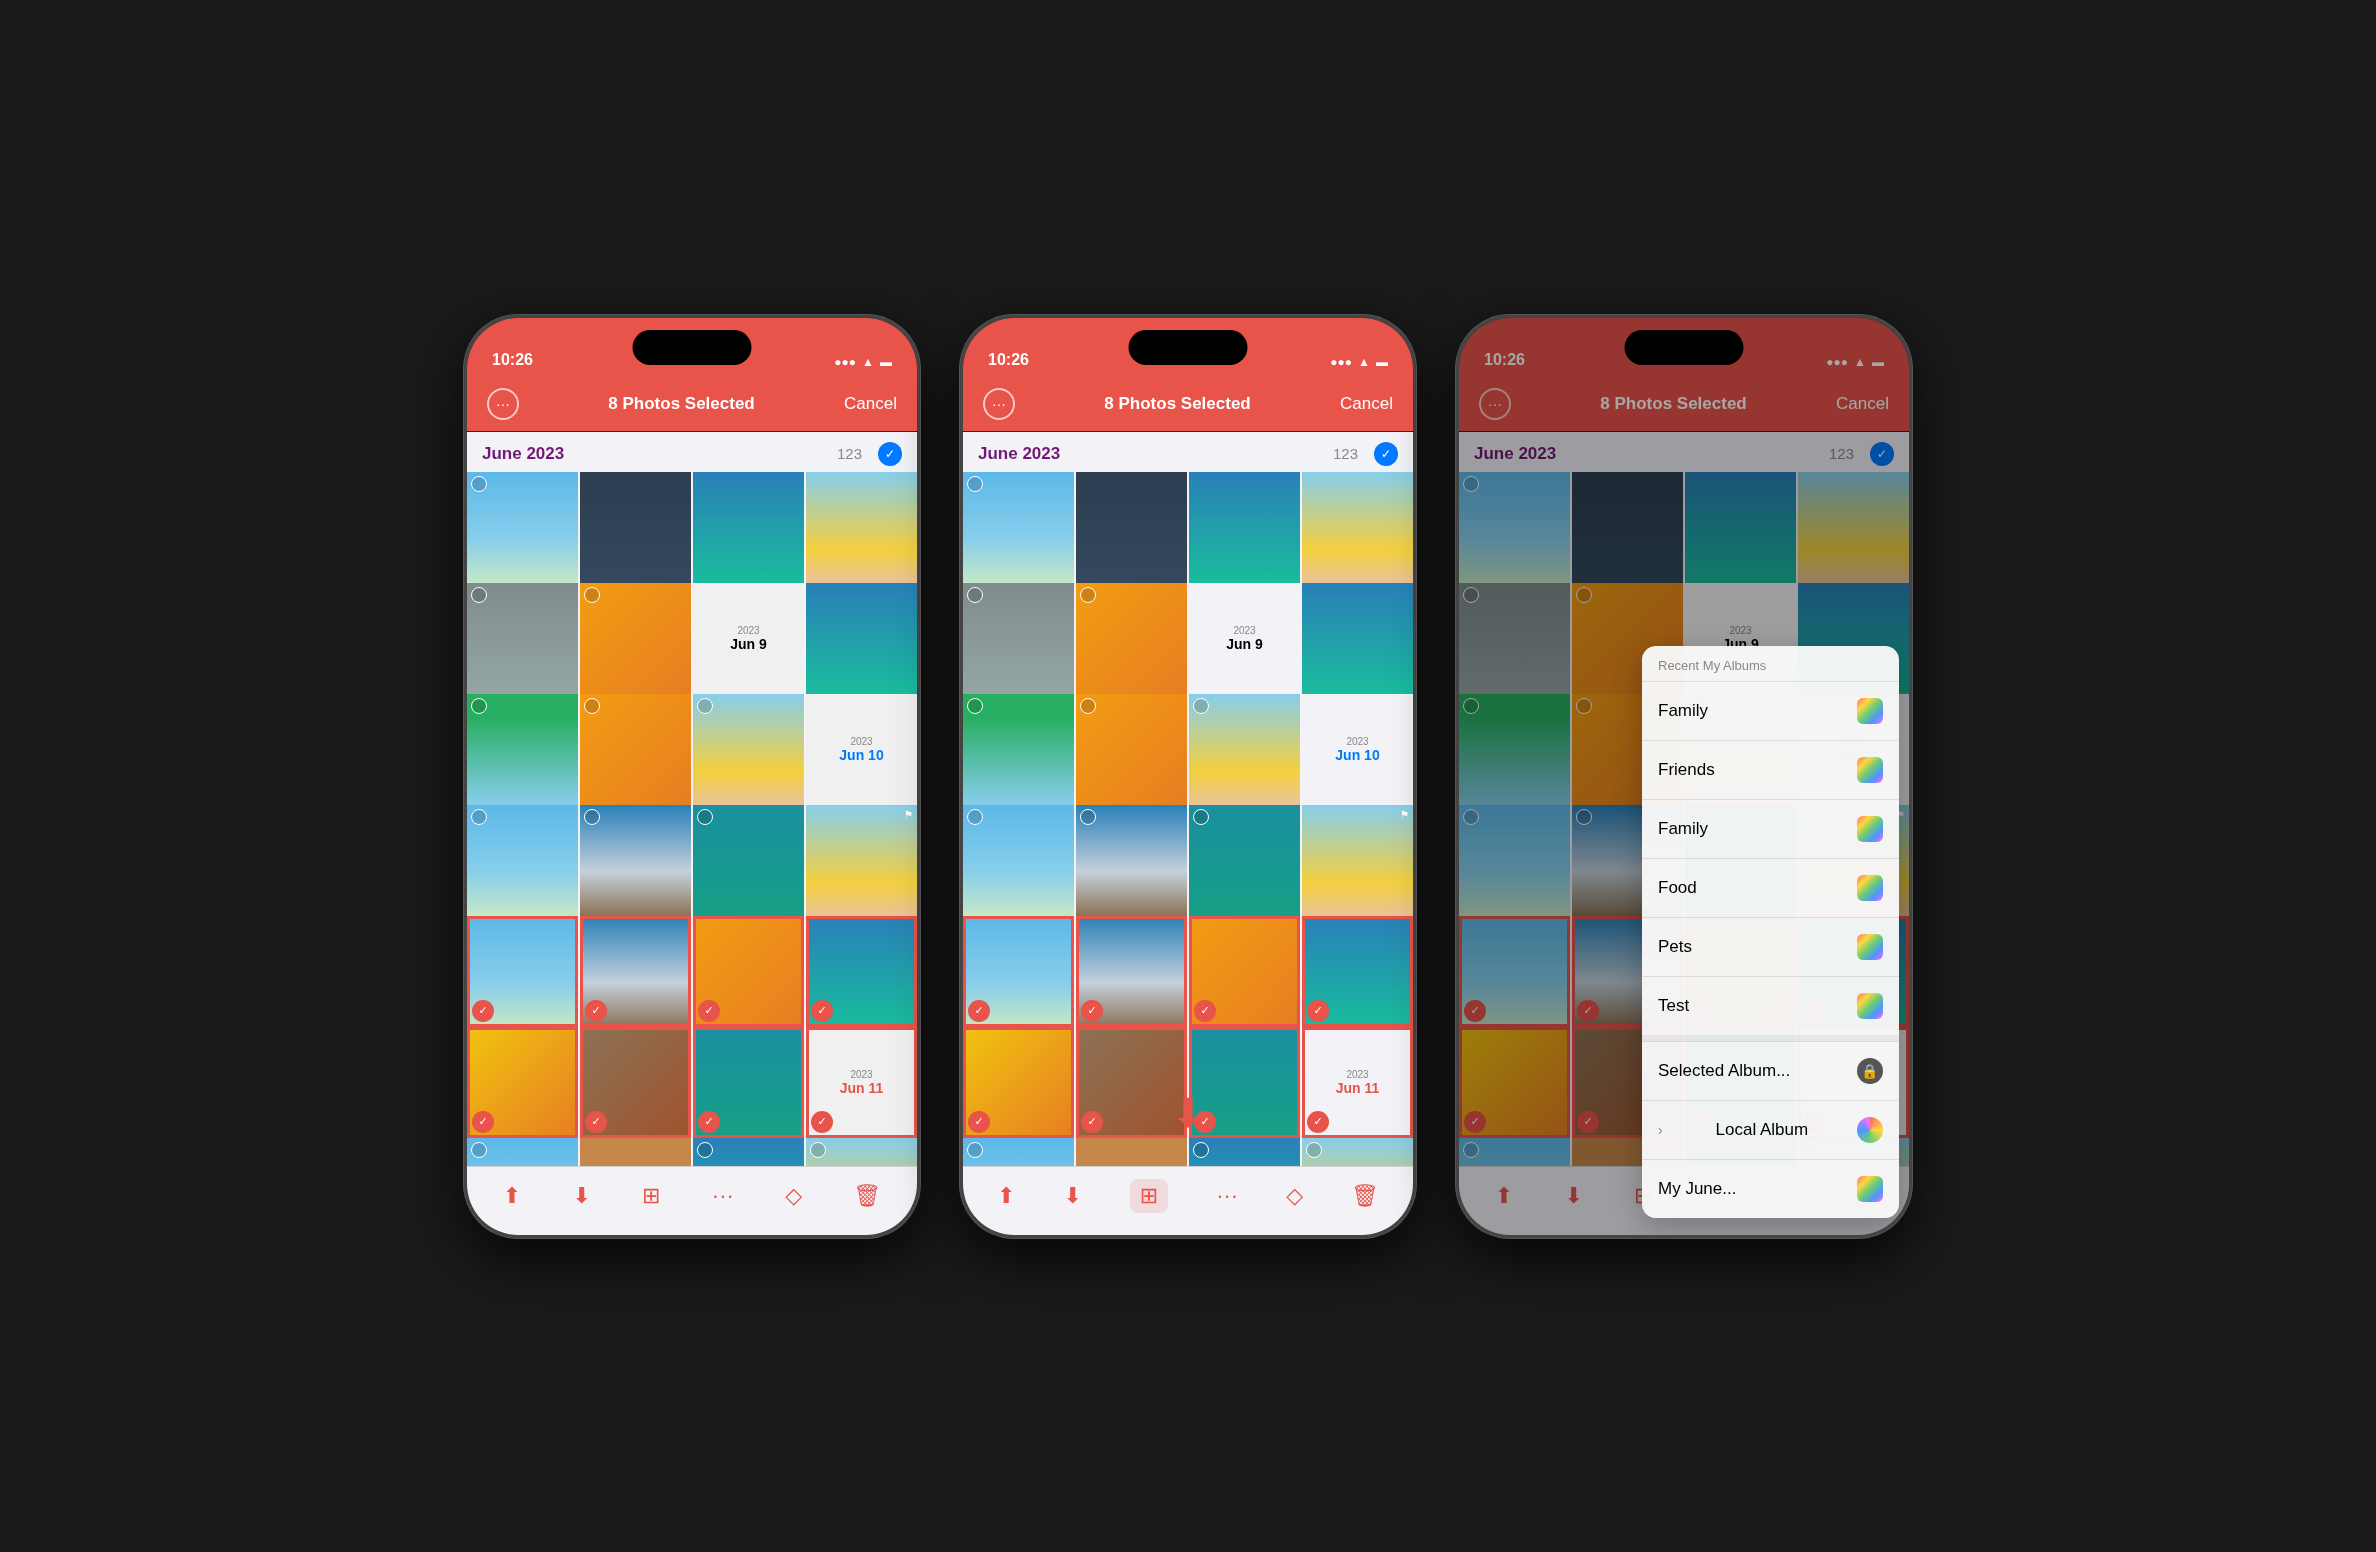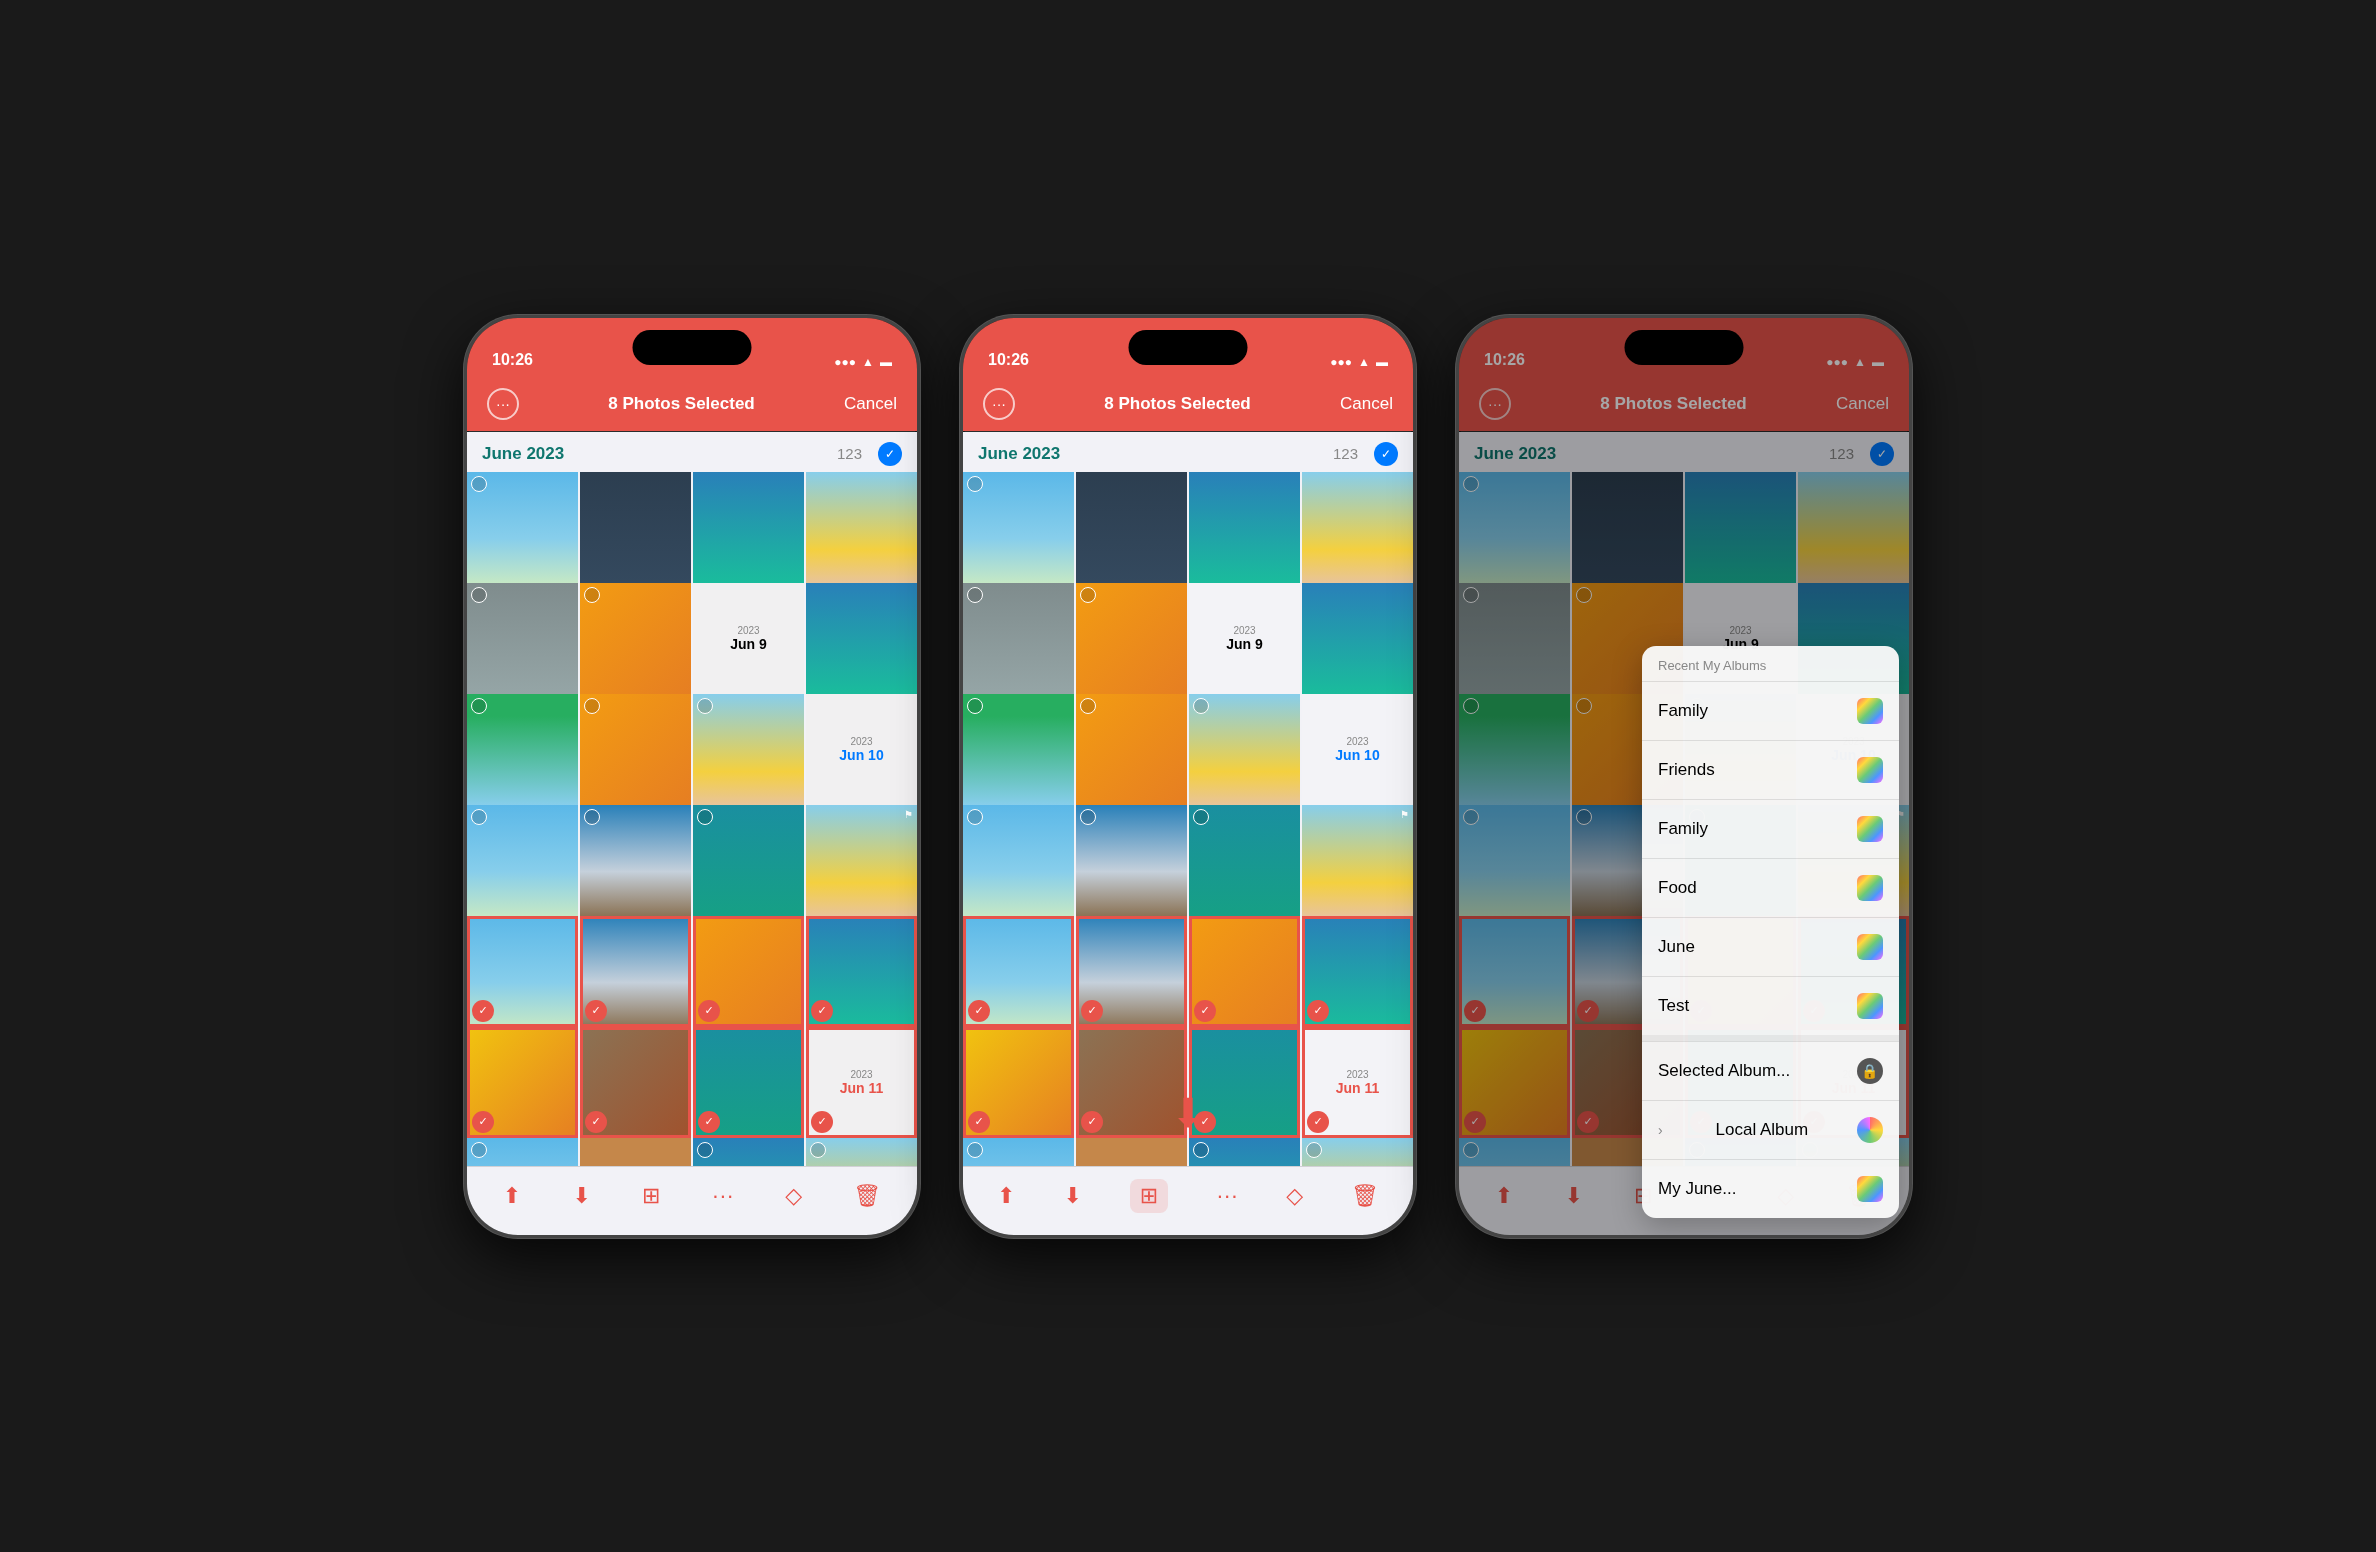--- a/index.html
+++ b/index.html
@@ -131,21 +131,21 @@
       display: flex;
       align-items: center;
       justify-content: space-between;
       padding: 10px 15px 6px;
       background: #f2f2f7;
     }
 
     .section-title {
       font-size: 17px;
       font-weight: 700;
-      color: #0f766e;
+      color: #701a75;
     }
 
     .section-count {
       font-size: 15px;
       color: #888;
       margin-right: 8px;
     }
 
     .section-check {
       width: 24px;
@@ -821,21 +821,21 @@
       </div>
       <div class="popup-item">
         <span class="popup-item-label">Family</span>
         <div class="icon-photos"></div>
       </div>
       <div class="popup-item">
         <span class="popup-item-label">Food</span>
         <div class="icon-photos"></div>
       </div>
       <div class="popup-item">
-        <span class="popup-item-label">June</span>
+        <span class="popup-item-label">Pets</span>
         <div class="icon-photos"></div>
       </div>
       <div class="popup-item">
         <span class="popup-item-label">Test</span>
         <div class="icon-photos"></div>
       </div>
 
       <div style="height:6px;background:rgba(0,0,0,0.05);"></div>
 
       <div class="popup-item">

